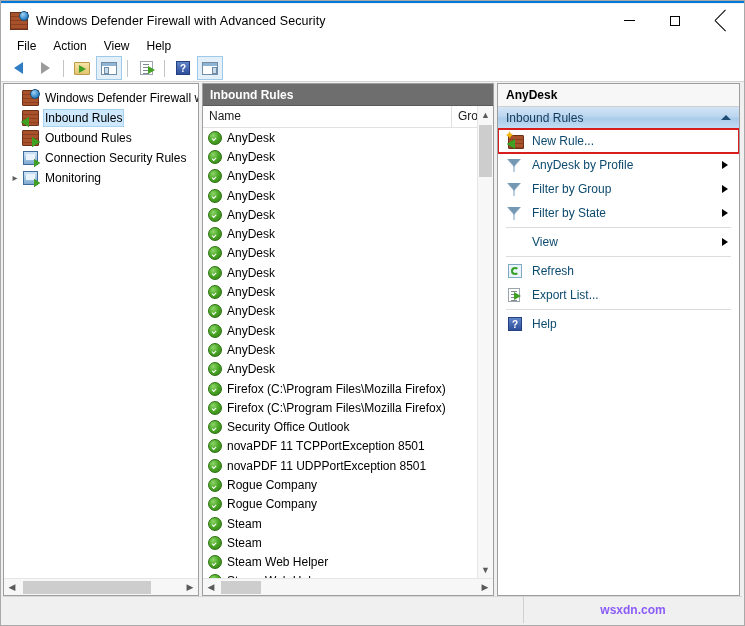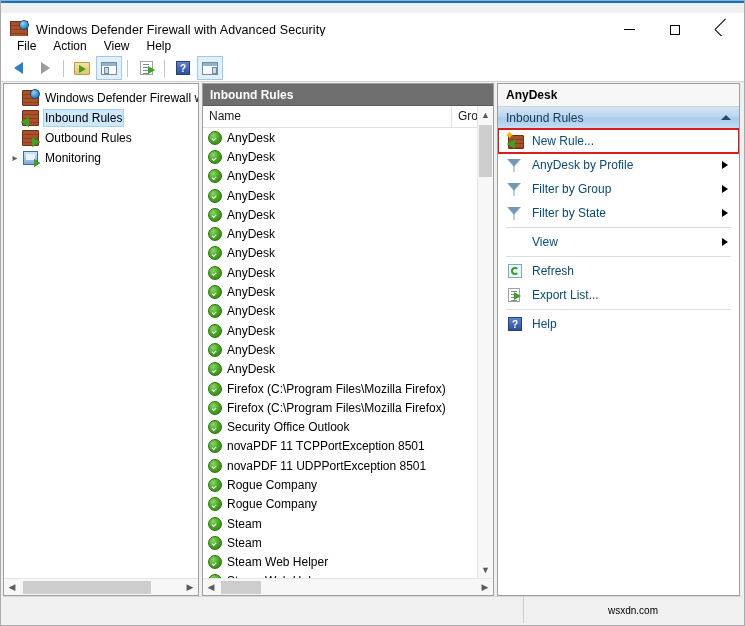--- a/index.html
+++ b/index.html
@@ -31,21 +31,21 @@
     position: absolute;
     left: 0; top: 0;
     width: 745px;
     height: 2px;
     background: #0078d7;
   }
 
   
   .titlebar {
     position: absolute;
-    left: 0; top: 12px;
+    left: 0; top: 3px;
     width: 743px;
     height: 33px;
     background: #ffffff;
     display: flex;
     align-items: center;
   }
   .title-icon {
     width: 18px; height: 18px;
     margin-left: 9px;
     margin-right: 8px;
@@ -455,22 +455,23 @@
   }
   .status-seg {
     border-right: 1px solid #d0d0d0;
   }
   .seg-a { width: 520px; }
   .seg-b {
     flex: 1;
     display: flex;
     align-items: center;
     justify-content: center;
-    font-size: 10px;
-    color: #000000;
+    font-size: 12px;
+    color: #8b5cf6;
+    font-weight: bold;
   }
 
   
   .brick {
     position: absolute;
     inset: 0;
     background:
       repeating-linear-gradient(to bottom, #a8522c 0 3px, #8c3f20 3px 4px),
       #a8522c;
     border: 1px solid #6d3018;
@@ -781,20 +782,27 @@
         </div>
 
         <div class="tree-row child">
           <span class="tree-icon">
             <span class="brick small"></span>
               <span class="grn-arrow"></span>
           </span>
           <span class="tree-label">Outbound Rules</span>
         </div>
 
+        <div class="tree-row child">
+          <span class="tree-icon">
+            <span class="monitor-ic"></span>
+              <span class="grn-arrow" style="border-left-width:6px;border-top-width:4px;border-bottom-width:4px;"></span>
+          </span>
+          <span class="tree-label">Connection Security Rules</span>
+        </div>
 
         <div class="tree-row" style="padding-left:4px;">
           <span class="expander">▸</span>
           <span class="tree-icon">
             <span class="monitor-ic"></span>
               <span class="grn-arrow" style="border-left-width:6px;border-top-width:4px;border-bottom-width:4px;"></span>
           </span>
           <span class="tree-label">Monitoring</span>
         </div>
 

